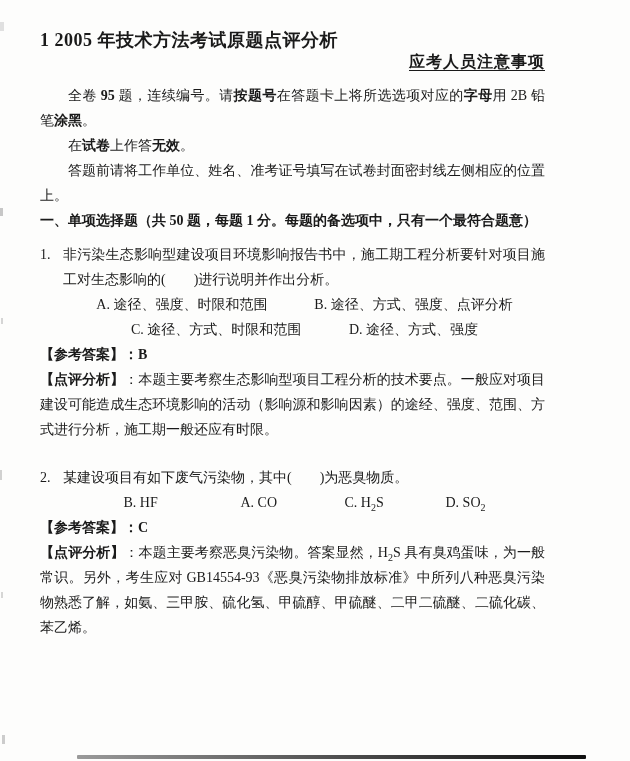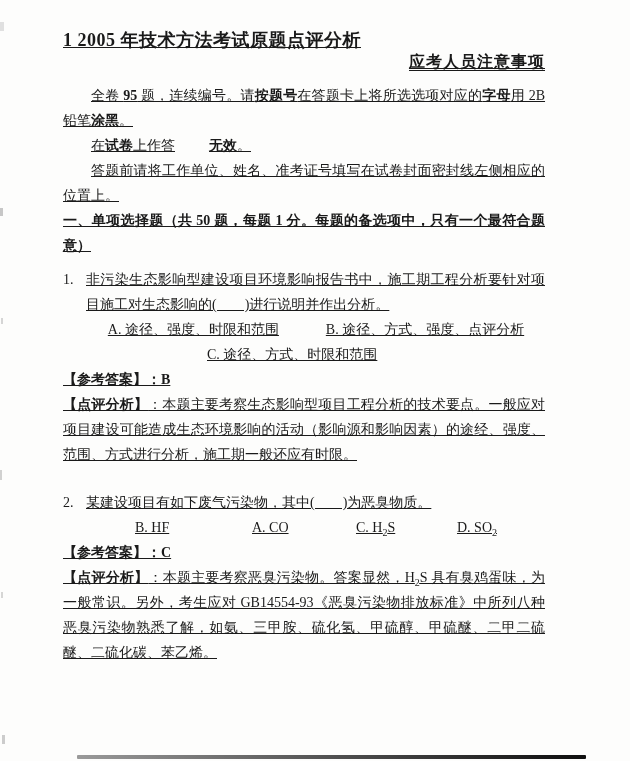--- a/index.html
+++ b/index.html
@@ -9,22 +9,21 @@
   body {
     width: 630px;
     height: 761px;
     background: #fdfdfc;
     position: relative;
     overflow: hidden;
     font-family: "Liberation Serif", "DejaVu Serif", serif;
     color: #1a1a1a;
   }
   .page {
-    padding: 28px 85px 0 63px;
-    text-decoration: underline;
+    padding: 28px 85px 0 40px;
   }
   .doc-title {
     font-size: 18px;
     font-weight: bold;
     margin: 0;
     letter-spacing: 0.5px;
     white-space: nowrap;
   }
   .notice-heading-row {
     text-align: right;
@@ -107,36 +106,37 @@
 <div class="page">
 
   <h1 class="doc-title">1  2005 年技术方法考试原题点评分析</h1>
 
   <div class="notice-heading-row">
     <span class="notice-heading">应考人员注意事项</span>
   </div>
 
   <div class="notice-body">
     <p class="para"><span>全卷 </span><span style="font-weight: bold;">95</span><span> 题，连续编号。请</span><span style="font-weight: bold;">按题号</span><span>在答题卡上将所选选项对应的</span><span style="font-weight: bold;">字母</span><span>用 2B 铅笔</span><span style="font-weight: bold;">涂黑</span><span>。</span></p>
-    <p class="para"><span>在</span><span style="font-weight: bold;">试卷</span><span>上作答</span><span style="font-weight: bold; margin-left: 34px;">无效</span><span>。</span></p>
+    <p class="para"><span>在</span><span style="font-weight: bold;">试卷</span><span>上作答</span><span style="font-weight: bold;">无效</span><span>。</span></p>
     <p class="para"><span>答题前请将工作单位、姓名、准考证号填写在试卷封面密封线左侧相应的位置上。</span></p>
     <p class="para section-header"><span style="font-weight: bold;">一、单项选择题（共 50 题，每题 1 分。每题的备选项中，只有一个最符合题意）</span></p>
   </div>
 
   <div class="question q1">
     <div class="stem">
       <span class="qnum">1.</span>
       <span><span>非污染生态影响型建设项目环境影响报告书中，施工期工程分析要针对项目施工对生态影响的(　　)进行说明并作出分析。</span></span>
     </div>
     <div class="opt-row">
       <span class="opt w218"><span>A. 途径、强度、时限和范围</span></span>
       <span class="opt"><span>B. 途径、方式、强度、点评分析</span></span>
     </div>
     <div class="opt-row">
       <span class="opt w218"><span>C. 途径、方式、时限和范围</span></span>
+      <span class="opt"><span>D. 途径、方式、强度</span></span>
     </div>
     <div class="answer"><span style="font-weight: bold;">【参考答案】</span><span style="font-weight: bold;">：B</span></div>
     <div class="analysis"><span style="font-weight: bold;">【点评分析】</span><span>：本题主要考察生态影响型项目工程分析的技术要点。一般应对项目建设可能造成生态环境影响的活动（影响源和影响因素）的途经、强度、范围、方式进行分析，施工期一般还应有时限。</span></div>
   </div>
 
   <div class="question q2">
     <div class="stem">
       <span class="qnum">2.</span>
       <span><span>某建设项目有如下废气污染物，其中(　　)为恶臭物质。</span></span>
     </div>

